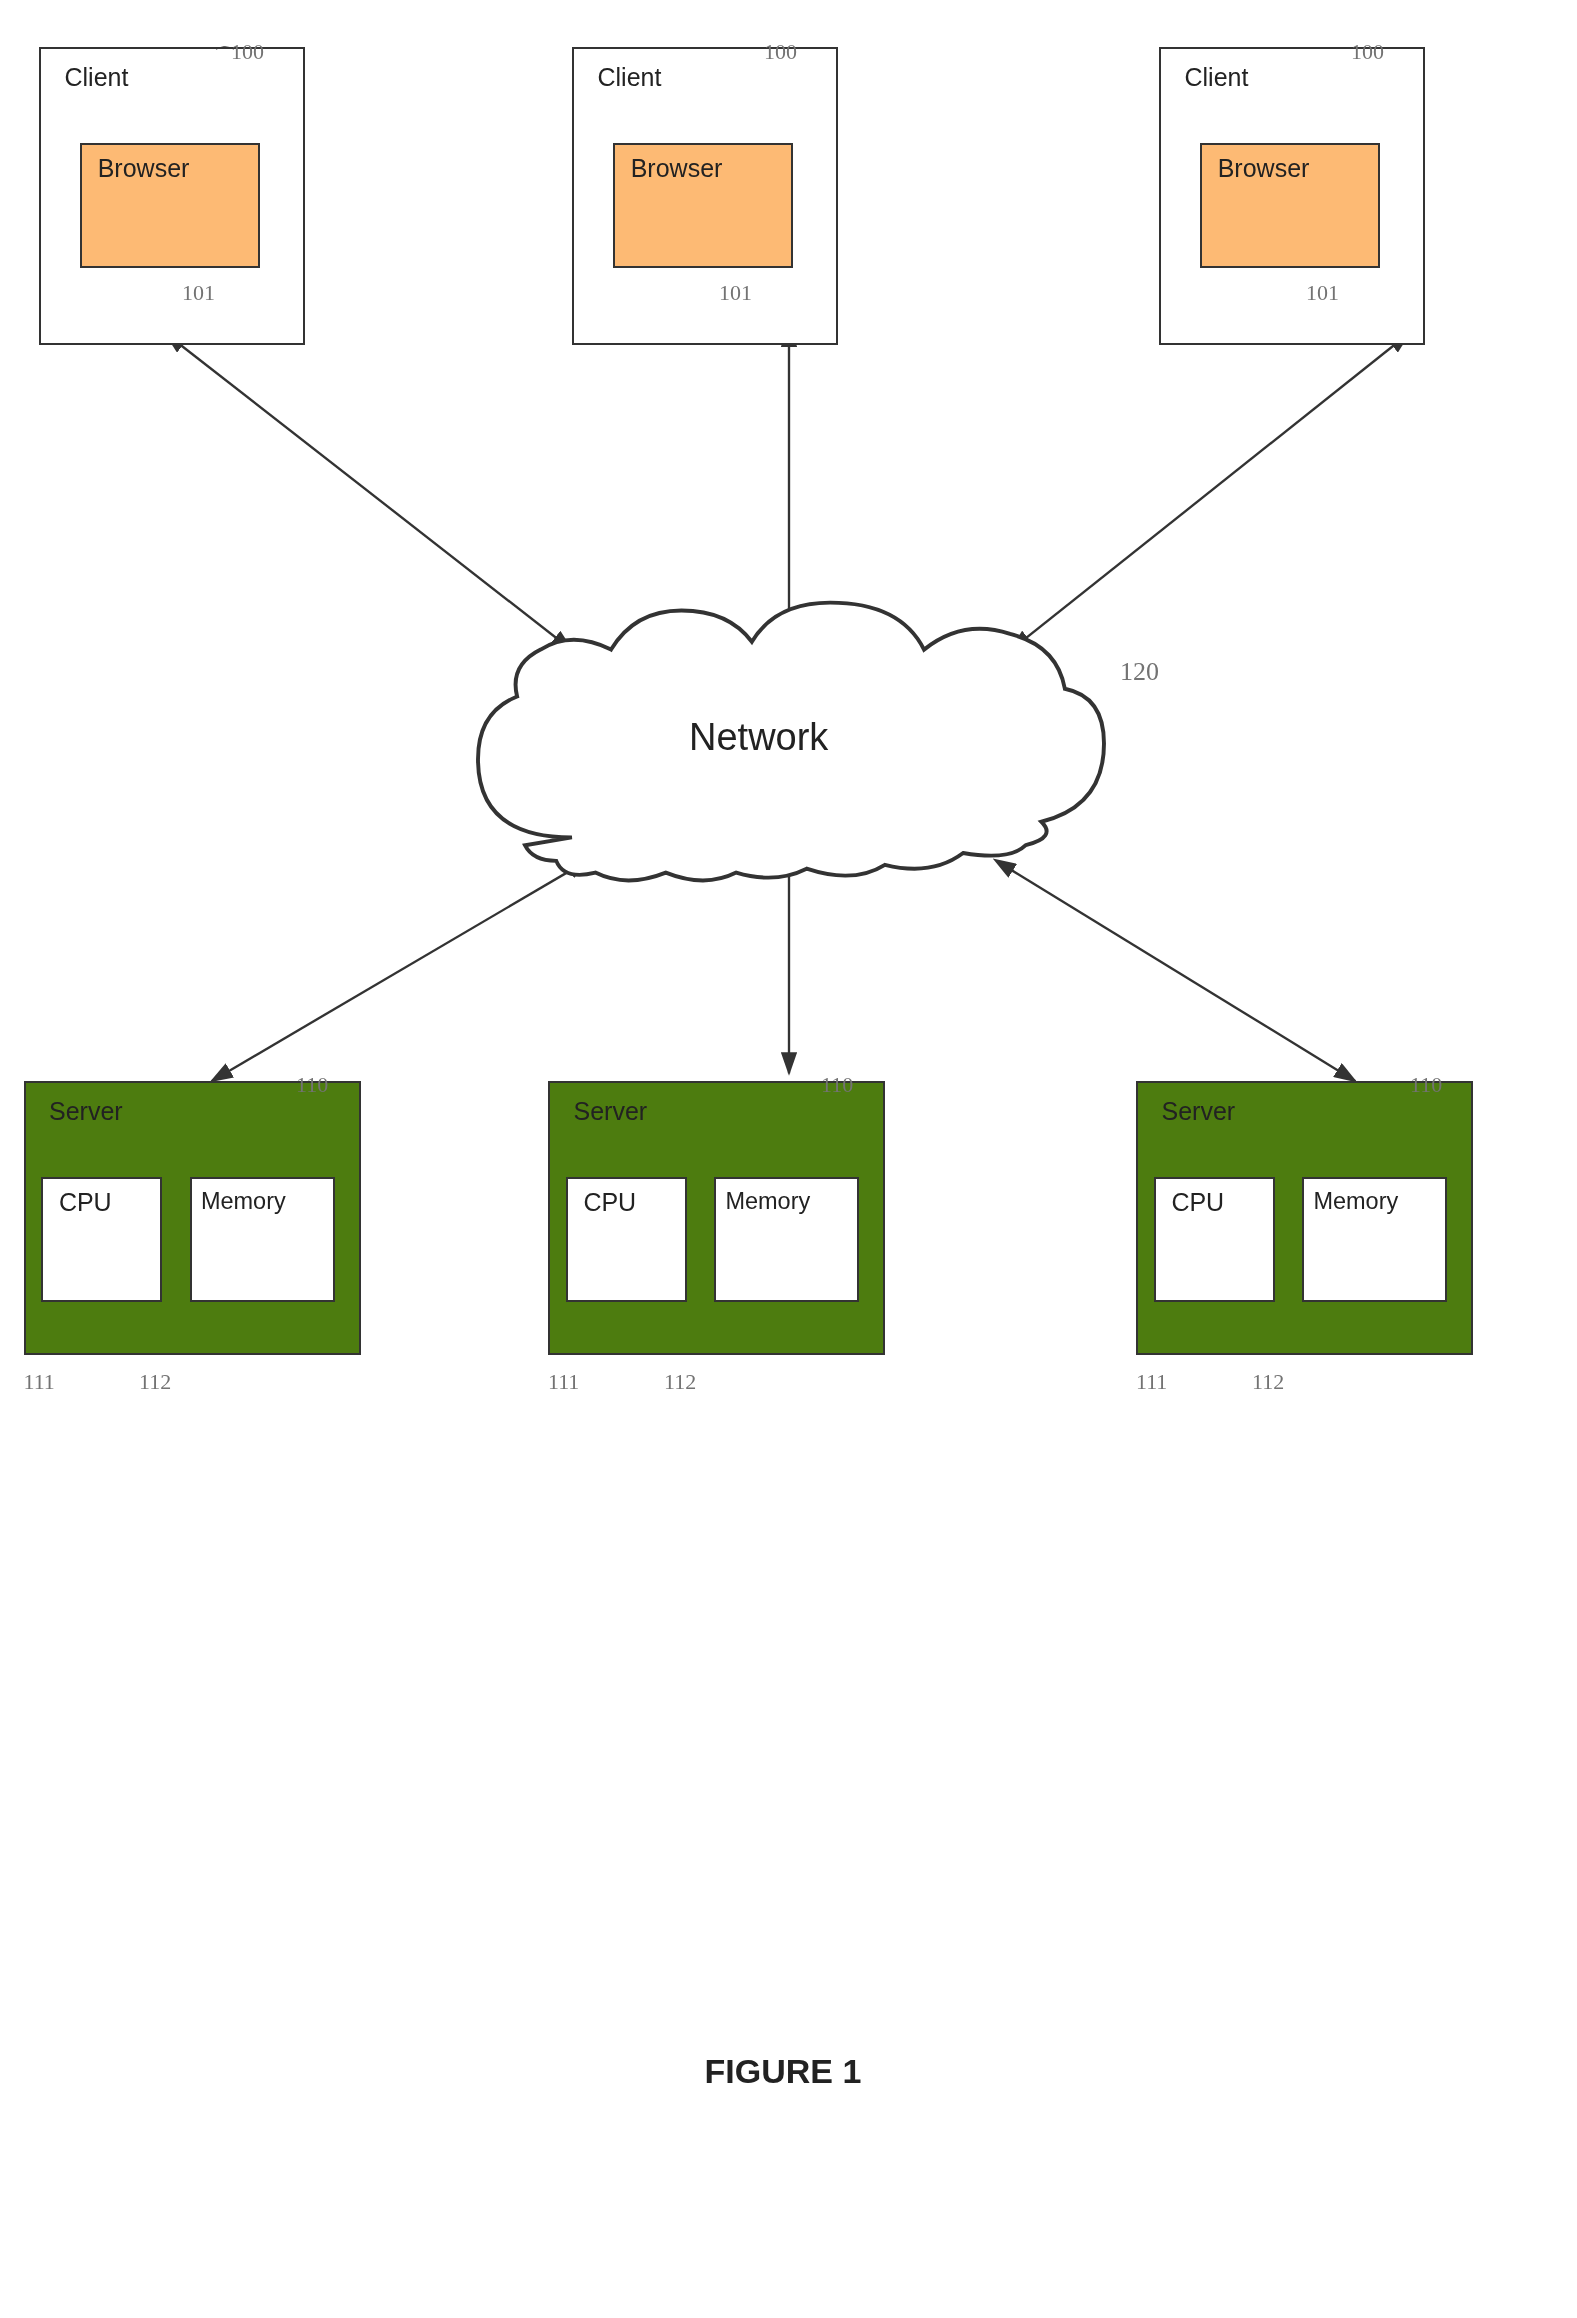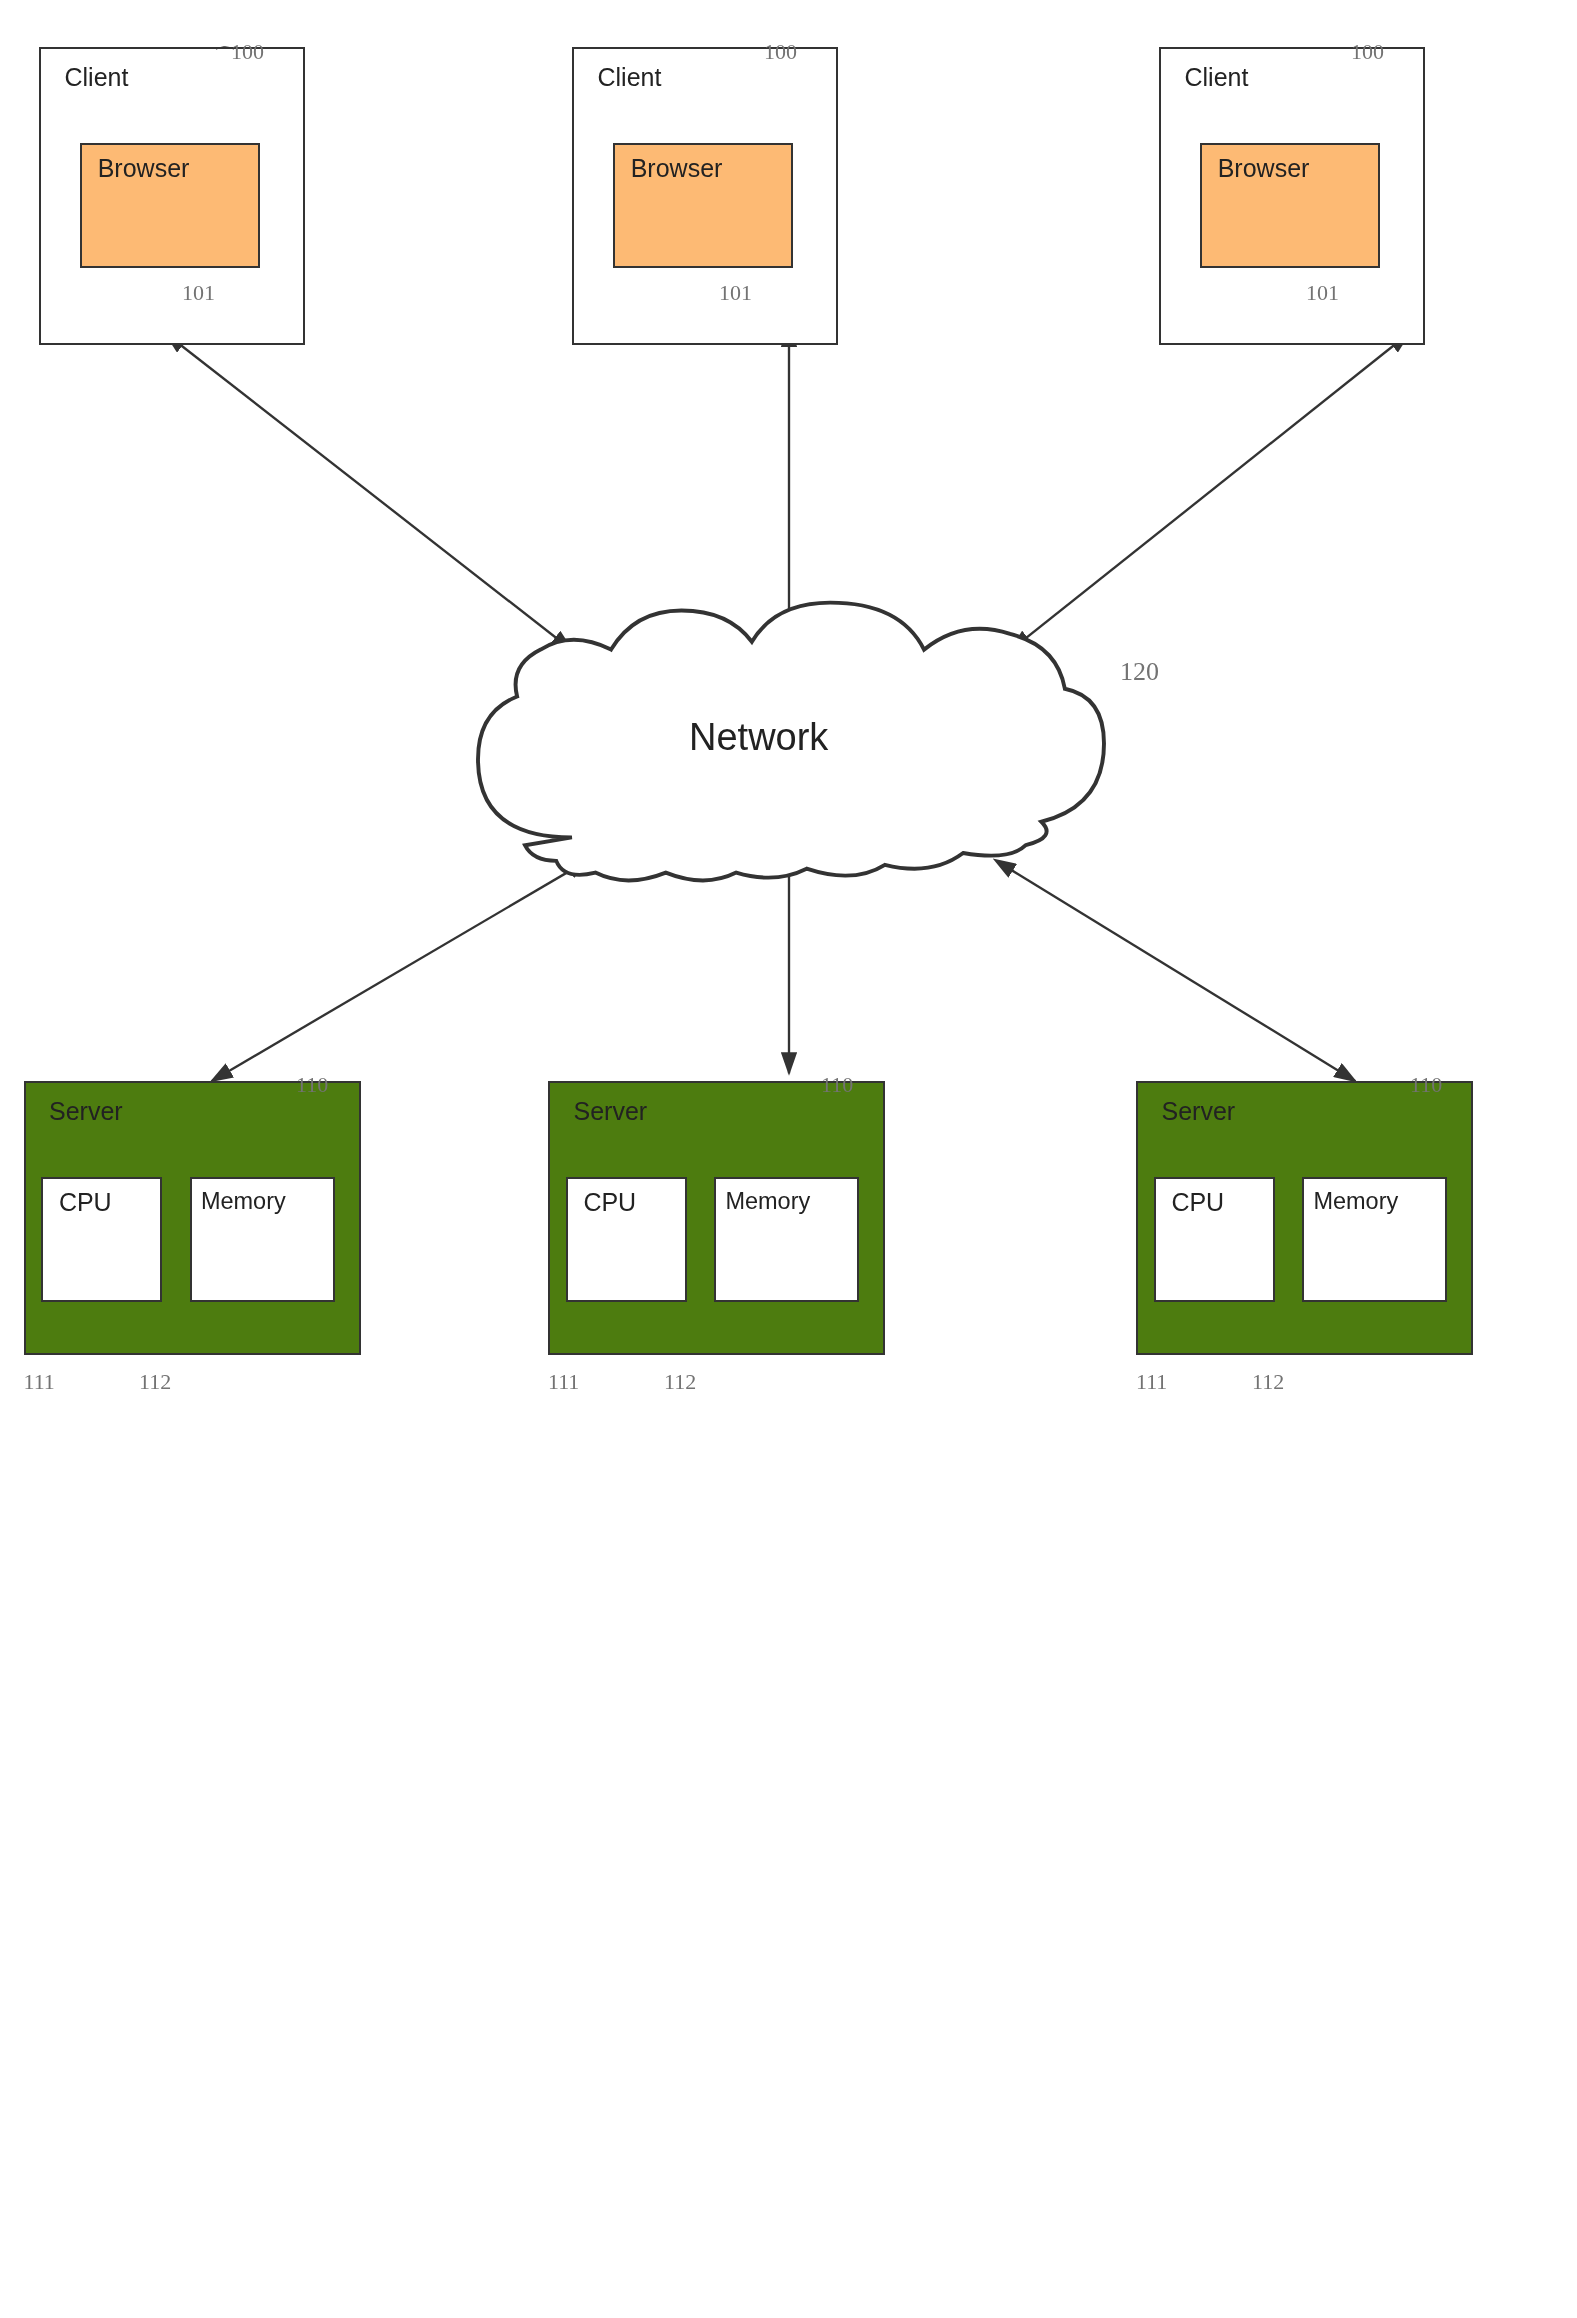--- a/index.html
+++ b/index.html
@@ -215,15 +215,16 @@
       <span class="label" style="left:15.7px; top:9.4px;">CPU</span>
     </div>
     <div class="memory-box" style="left:164px; top:94px; width:145px; height:125px;">
       <span class="label" style="left:9.4px; top:9.4px; font-size:23.5px;">Memory</span>
     </div>
   </div>
   <span class="ref-num" style="left:1410px; top:1072px;">110</span>
   <span class="ref-num" style="left:1136px; top:1369px;">111</span>
   <span class="ref-num" style="left:1252px; top:1369px;">112</span>
 
+  <span class="figure-label" style="left:587px; top:2052px; width:392px;">FIGURE 1</span>
 
 </div>
 
 
 </body></html>

